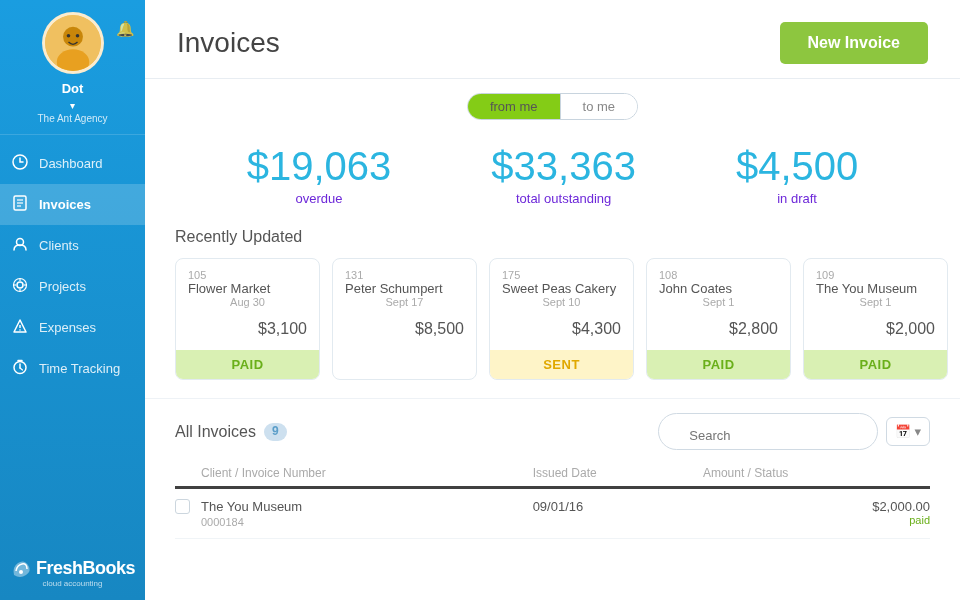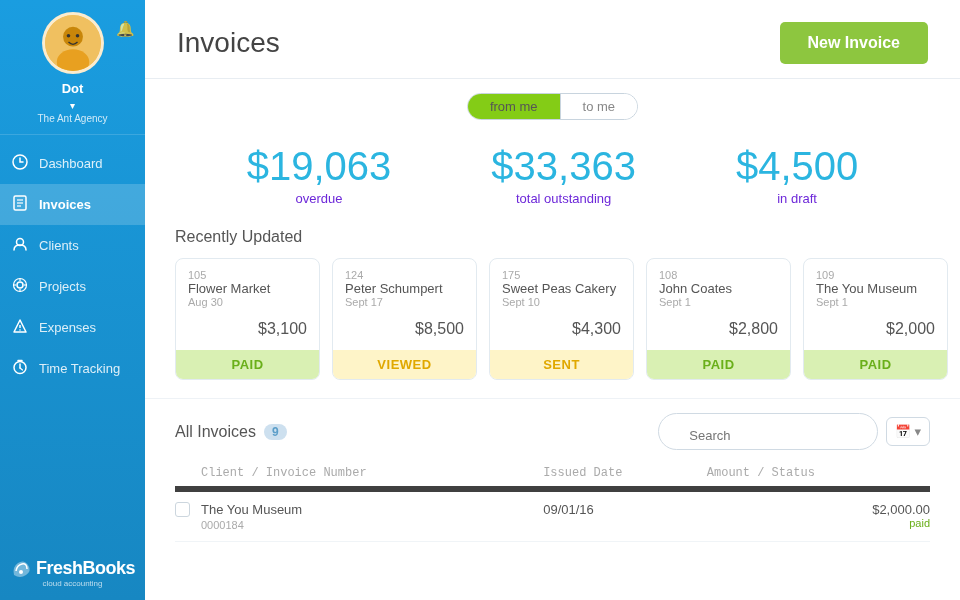--- a/index.html
+++ b/index.html
@@ -189,20 +189,21 @@
     }
     .card-client {
       font-size: 13px;
       color: #555;
       font-weight: 500;
     }
     .card-date {
       font-size: 11px;
       color: #aaa;
       margin-bottom: 12px;
+      text-align: center;
     }
     .card-amount {
       font-size: 16px;
       color: #555;
       text-align: right;
       font-weight: 500;
     }
     .card-status {
       text-align: center;
       padding: 7px;
@@ -219,21 +220,21 @@
       padding: 0 30px;
       border-top: 1px solid #eef2f6;
     }
     .all-invoices-header {
       display: flex;
       align-items: center;
       justify-content: space-between;
       padding: 14px 0 10px;
     }
     .all-invoices-title {
-      display: flex; align-items: center; gap: 8px;
+      display: flex; gap: 8px;
       font-size: 16px; color: #555; font-weight: 400;
     }
     .count-badge {
       background: #cde0ef;
       color: #5b9ec9;
       font-size: 12px;
       font-weight: 700;
       border-radius: 10px;
       padding: 1px 8px;
     }
@@ -271,22 +272,21 @@
     }
 
     
     .invoice-table { width: 100%; border-collapse: collapse; }
     .table-header-row th {
       font-size: 12px;
       color: #aaa;
       font-weight: 500;
       padding: 6px 0;
       text-align: left;
-      border-bottom: 6px solid #404040;
-      font-family: Liberation Mono, monospace;
+      border-bottom: 3px solid #404040;
     }
     .th-amount { text-align: right; }
     .table-row td {
       padding: 10px 0;
       border-bottom: 1px solid #f0f4f7;
       font-size: 13px;
       color: #555;
       vertical-align: top;
     }
     .checkbox-cell { width: 26px; }
@@ -440,26 +440,25 @@
         <div class="card-number">105</div>
         <div class="card-client">Flower Market</div>
         <div class="card-date">Aug 30</div>
         <div class="card-amount">$3,100</div>
       </div>
       <div class="card-status status-paid">PAID</div>
     </div>
 
     <div class="invoice-card">
       <div class="card-body">
-        <div class="card-number">124</div>
+        <div class="card-number">131</div>
         <div class="card-client">Peter Schumpert</div>
         <div class="card-date">Sept 17</div>
         <div class="card-amount">$8,500</div>
       </div>
-      <div class="card-status status-viewed">VIEWED</div>
     </div>
 
     <div class="invoice-card">
       <div class="card-body">
         <div class="card-number">175</div>
         <div class="card-client">Sweet Peas Cakery</div>
         <div class="card-date">Sept 10</div>
         <div class="card-amount">$4,300</div>
       </div>
       <div class="card-status status-sent">SENT</div>

